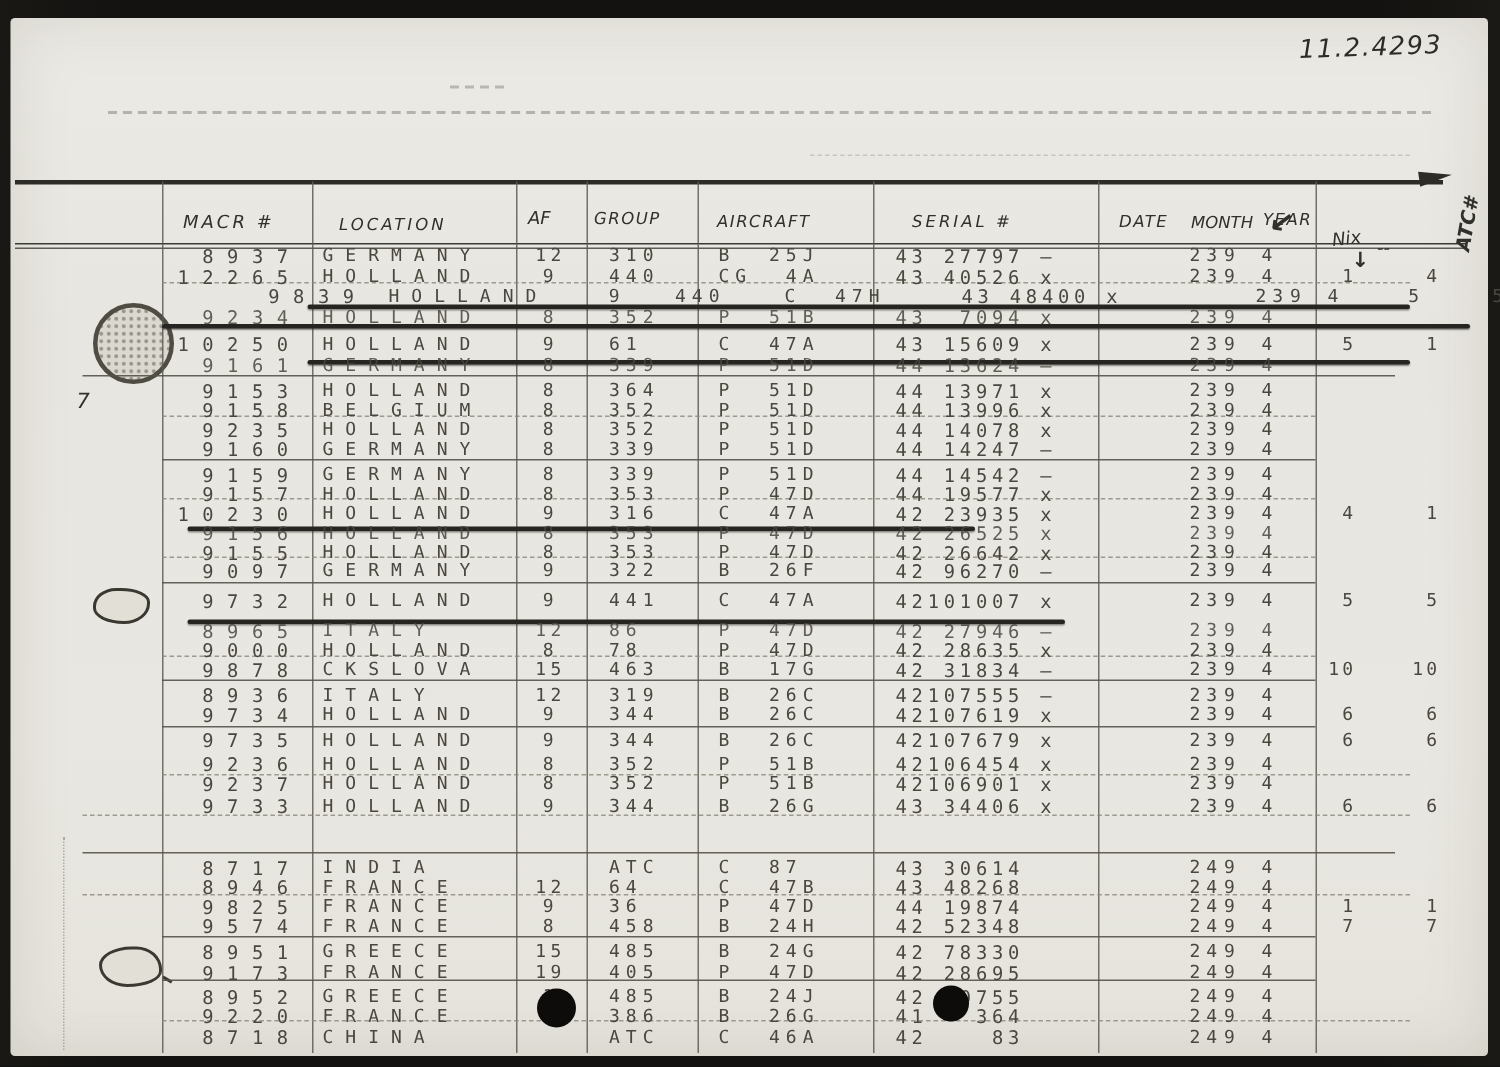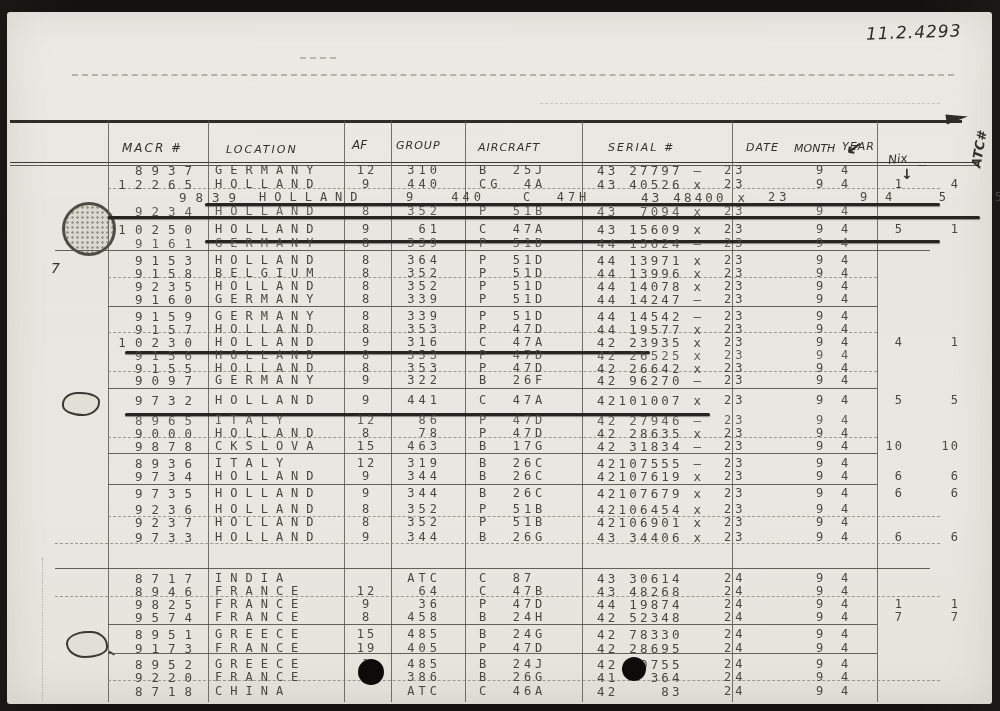--- a/index.html
+++ b/index.html
@@ -10,24 +10,24 @@
          background:linear-gradient(180deg,#eceae5 0%,#e8e6e0 30%,#e9e7e1 70%,#e5e3dc 100%);
          border-radius:3px;box-shadow:inset 0 0 40px rgba(120,115,100,.18);}
   .t{position:absolute;color:#45423b;white-space:pre;}
   .hand{font-family:"DejaVu Sans", sans-serif;font-style:italic;color:#31302b;}
   
   .row{position:absolute;left:0;top:0;width:828px;height:13px;font-size:12px;color:#4a473f;}
   .c{position:absolute;top:0;white-space:pre;}
   .c-m  {left:104px;width:97px;text-align:right;letter-spacing:9px;font-size:12.5px;}
   .c-l  {left:215px;letter-spacing:8px;}
   .c-a  {left:344px;width:46px;text-align:center;letter-spacing:3px;}
-  .c-g  {left:389px;width:52px;text-align:right;letter-spacing:4px;}
+  .c-g  {left:406px;width:52px;letter-spacing:4px;}
   .c-p  {left:479px;letter-spacing:4px;}
   .c-s  {left:597px;letter-spacing:3.2px;font-size:12.5px;}
-  .c-d  {left:724px;letter-spacing:4px;}
+  .c-d  {left:793px;letter-spacing:4px;}
   .c-mo {left:816px;}
   .c-y  {left:841px;}
   .c-e1 {left:876px;width:28px;text-align:right;letter-spacing:2px;}
   .c-e2 {left:934px;width:26px;text-align:right;letter-spacing:2px;}
   
   .vline{position:absolute;width:1px;background:#5d5a52;opacity:.85;}
   .hsolid{position:absolute;height:1px;background:#55524a;opacity:.9;}
   .hdash{position:absolute;height:0;border-top:1px dashed #8a867b;opacity:.8;}
   .strike{position:absolute;height:3px;background:#262521;border-radius:2px;box-shadow:0 1px 1px rgba(40,38,34,.5);}
   .hole{position:absolute;background:#0d0c0a;border-radius:50%;}

